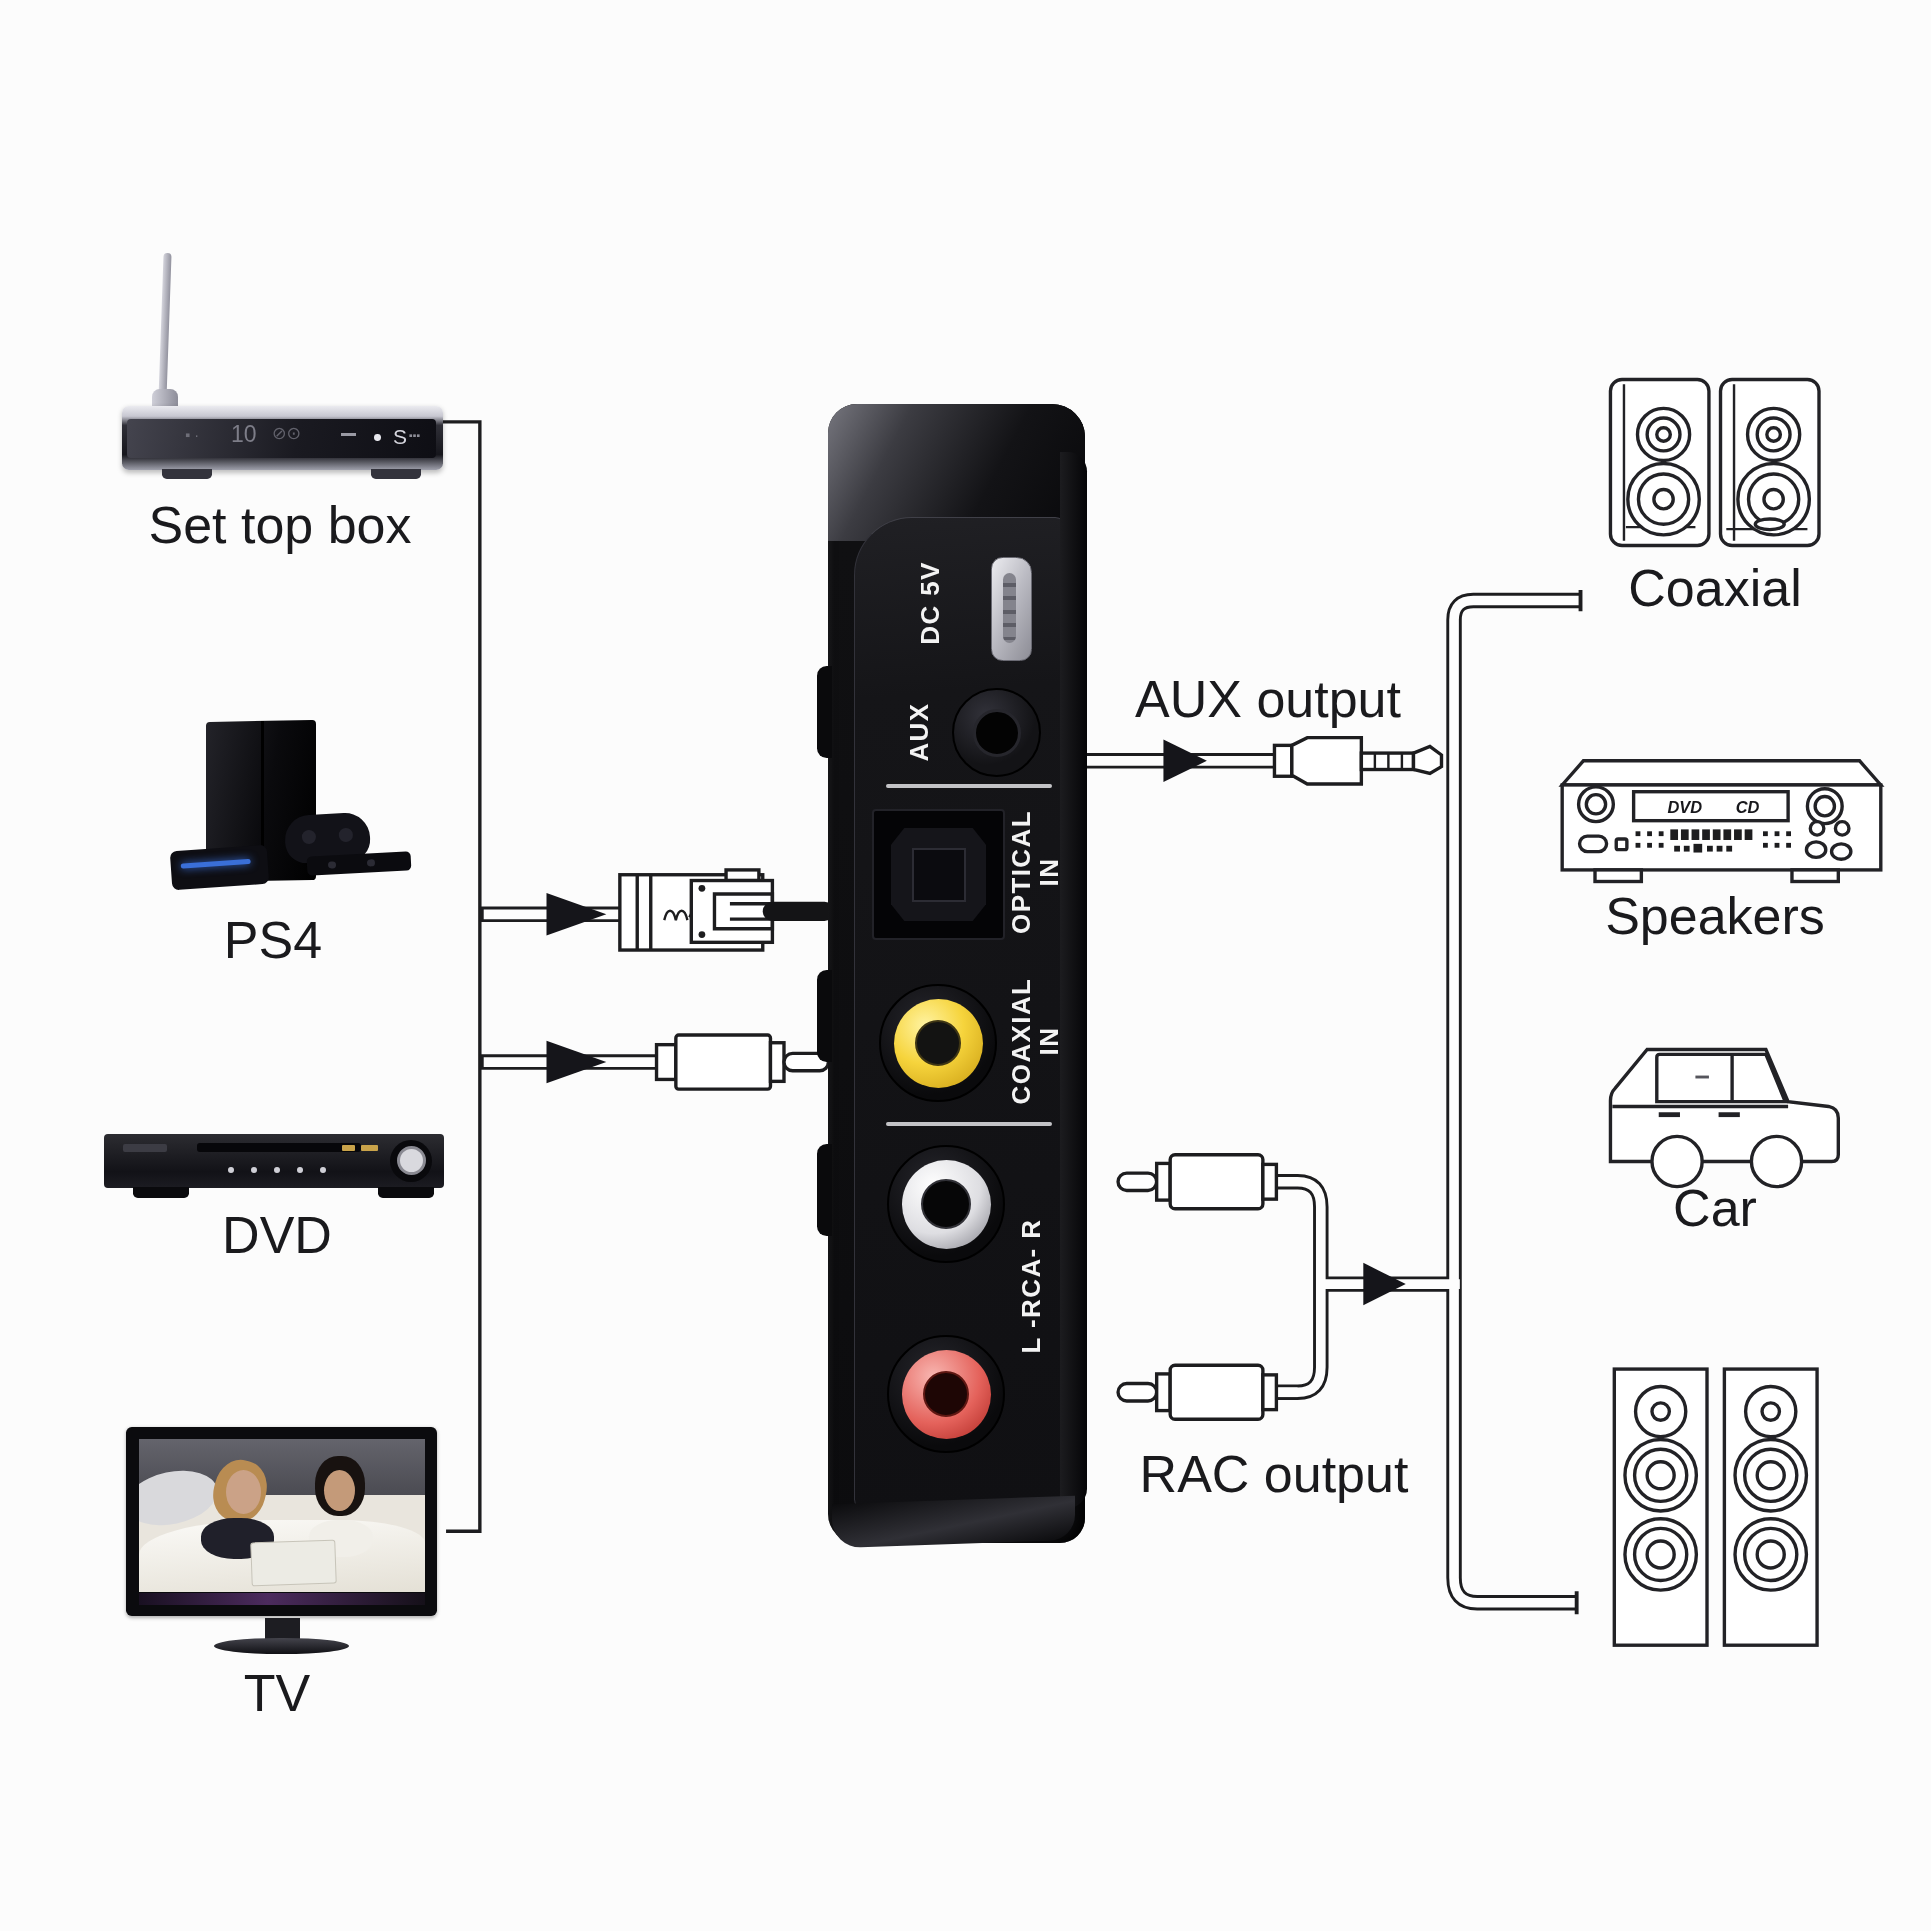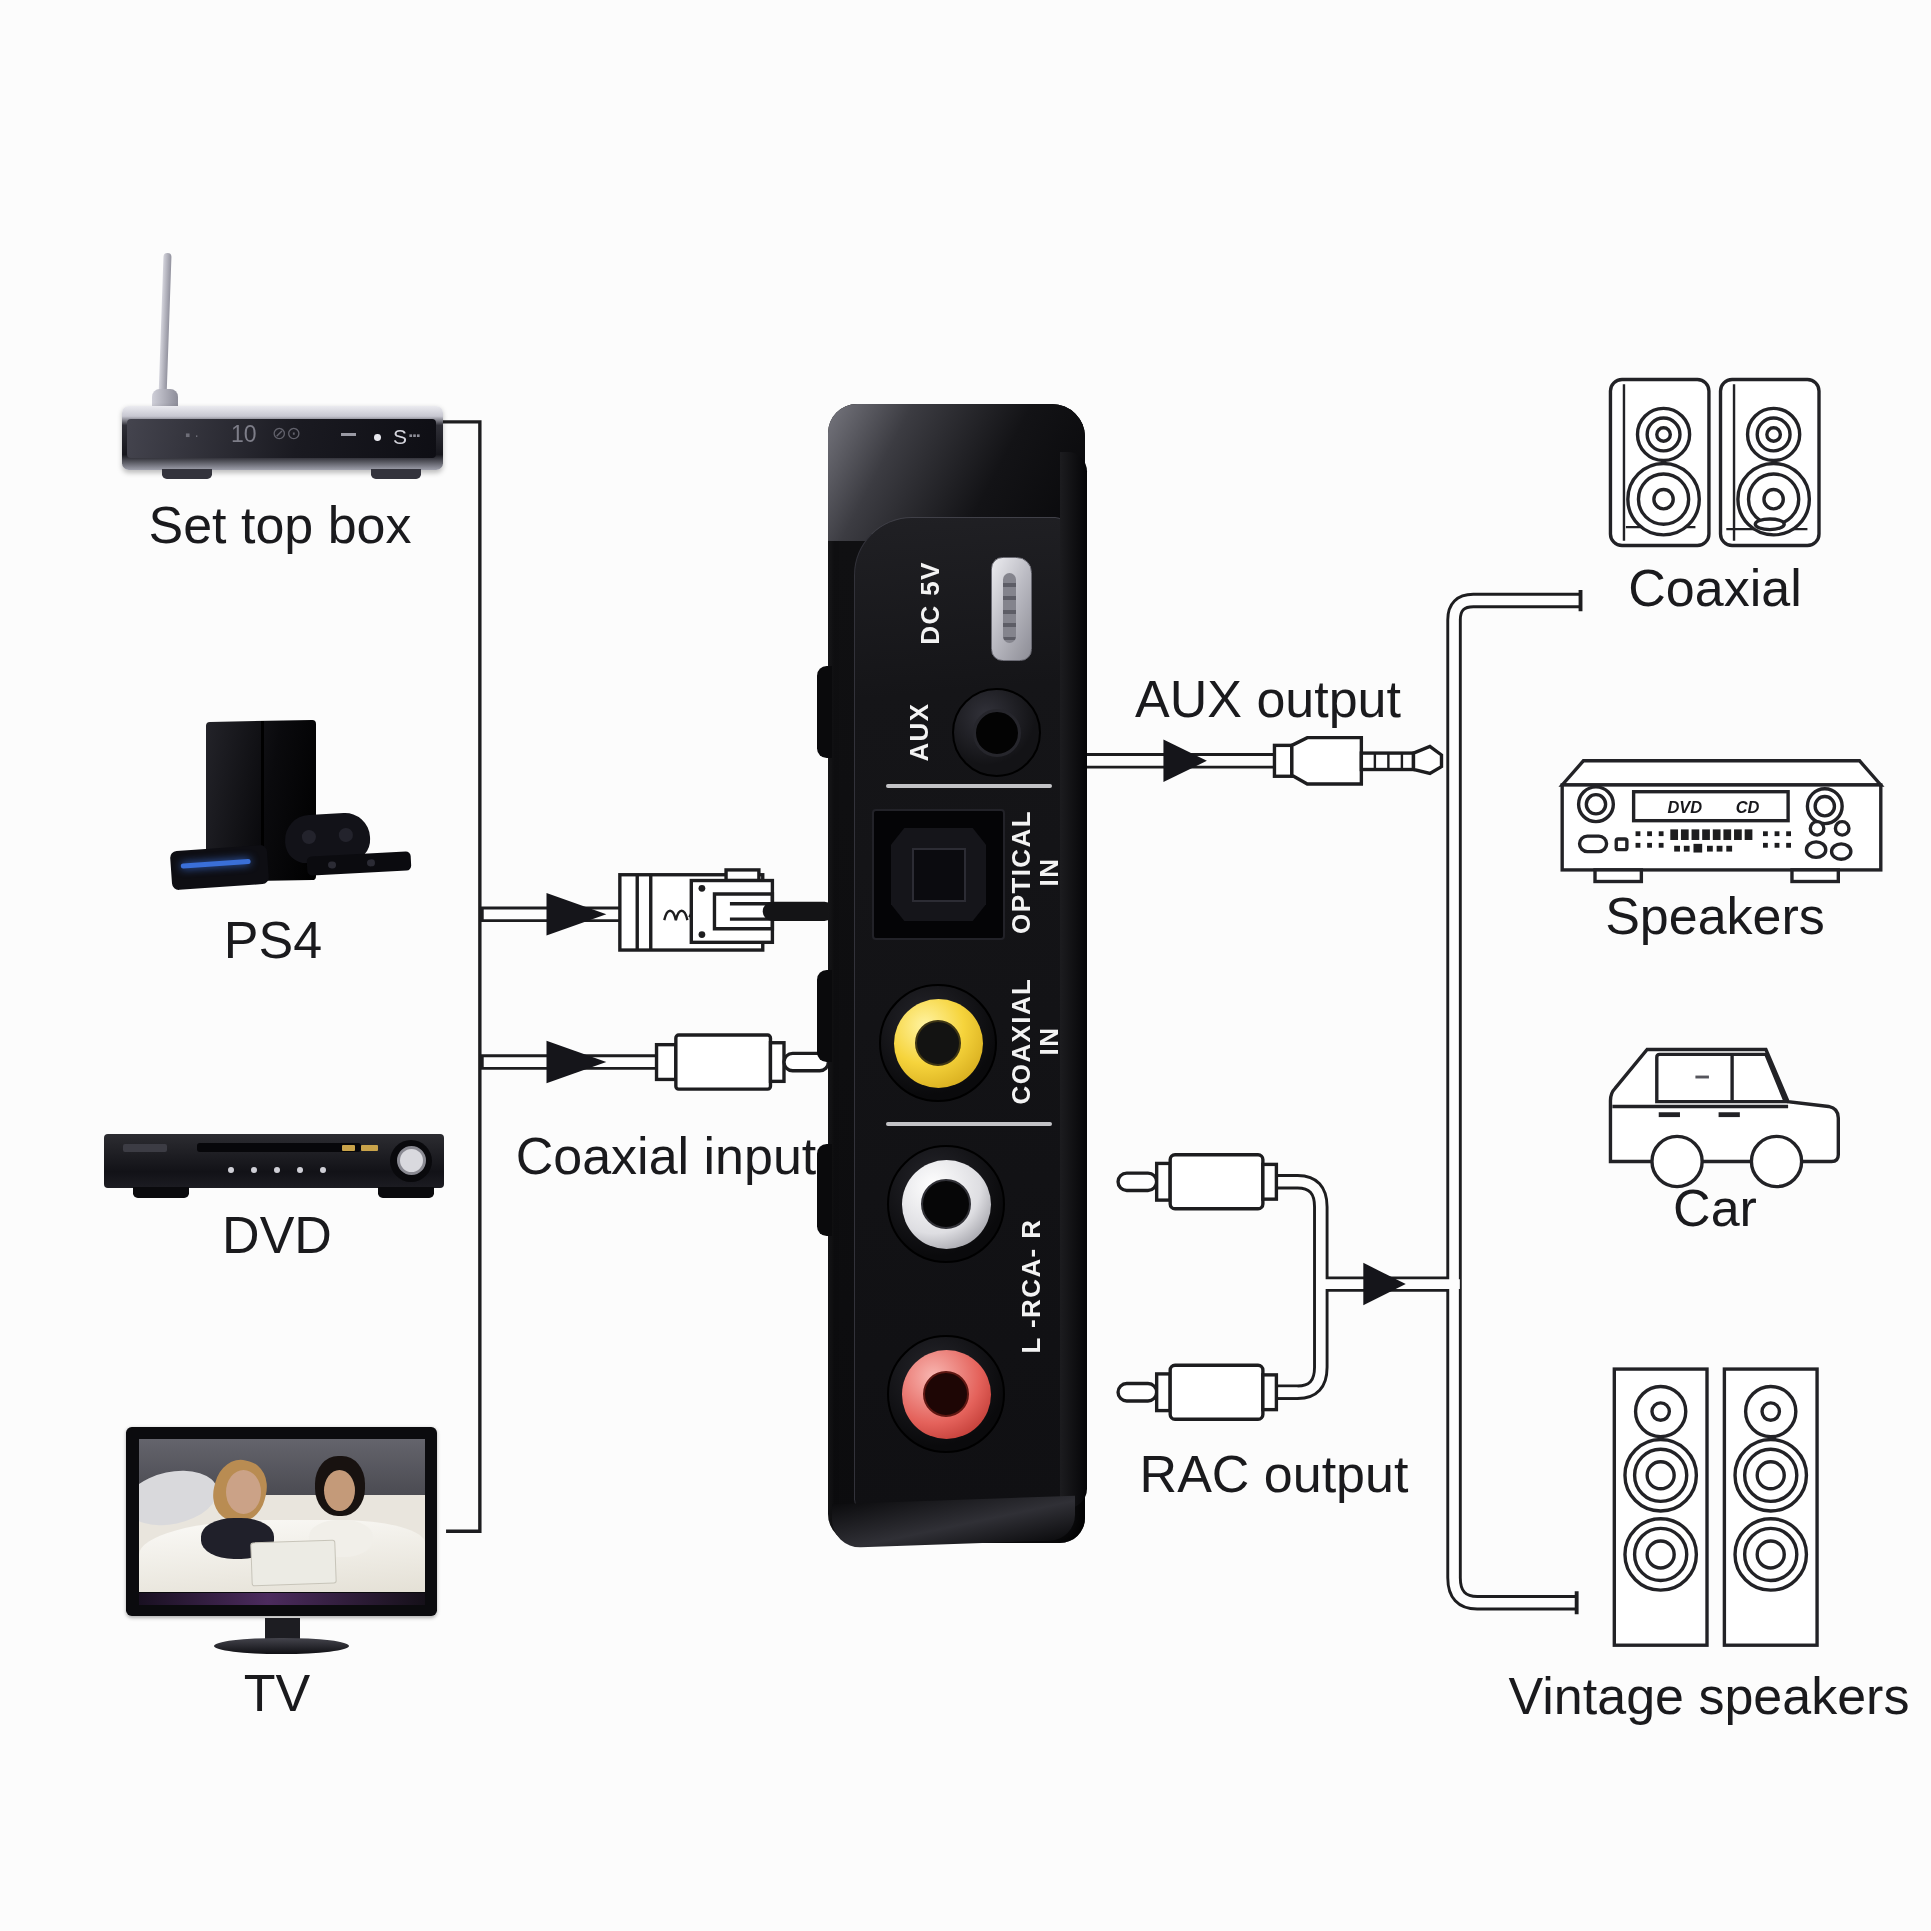--- a/index.html
+++ b/index.html
@@ -381,23 +381,21 @@
       </div>
     </div>
     <div class="jack" style="left:887px;top:1335px;width:114px;height:114px;background:radial-gradient(circle at 40% 32%,#26262c,#0a0a0c 70%);border:2.9px solid #000">
       <div class="jack" style="position:static;width:89px;height:89px;background:radial-gradient(circle at 35% 30%,#f8b6b1,#e4625b 55%,#bf3a34 85%)">
         <div class="in" style="width:42px;height:42px;background:#1e0605;border:2.9px solid #5e1712"></div>
       </div>
     </div>
     <div class="vlabel" style="left:1031px;top:1286px">L -RCA- R</div>
   </div>
 
-  <div class="lbl" style="left:666px;top:1129px">Coaxial input</div>
   <div class="lbl" style="left:1268px;top:672px">AUX output</div>
   <div class="lbl" style="left:1274px;top:1447px">RAC output</div>
 
   <div class="lbl" style="left:1715px;top:561px">Coaxial</div>
   <div class="lbl" style="left:1715px;top:889px">Speakers</div>
   <div class="lbl" style="left:1715px;top:1181px">Car</div>
-  <div class="lbl" style="left:1709px;top:1669px">Vintage speakers</div>
 
 </div>
 
 
 </body></html>

